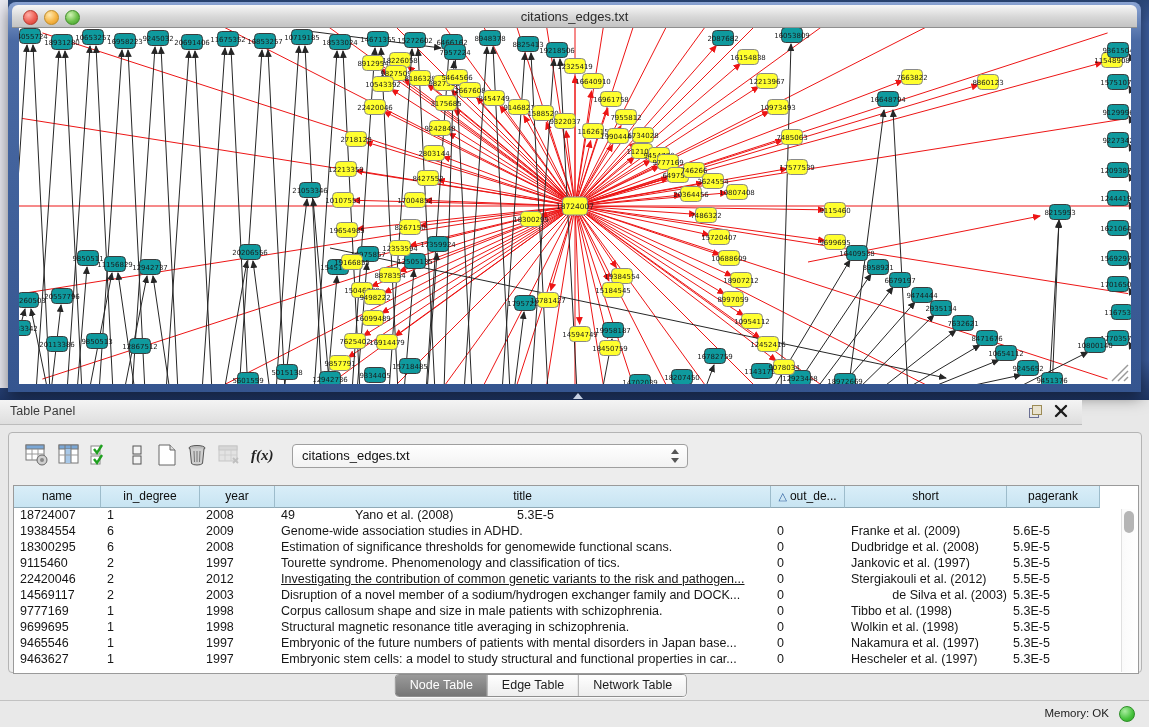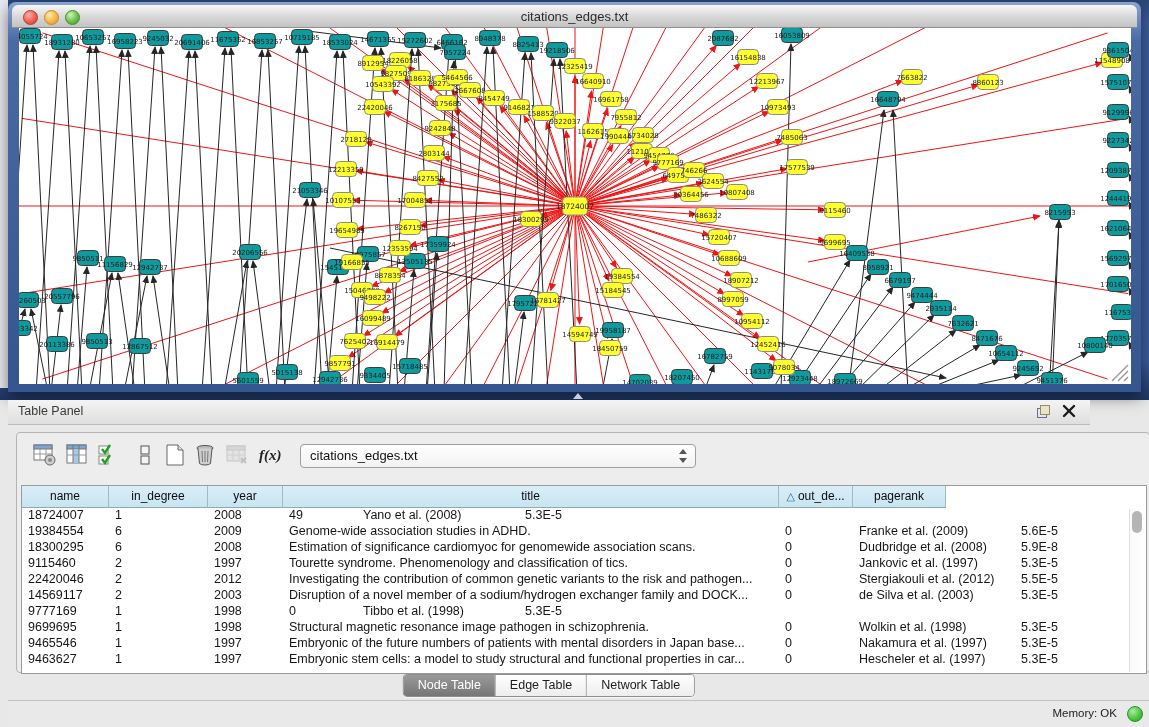--- a/index.html
+++ b/index.html
@@ -19,21 +19,21 @@
   .t-red{left:11px;background:radial-gradient(circle at 35% 30%,#ffb0a8,#ee5f54 55%,#d0382e);border:1px solid #b5362c;}
   .t-yellow{left:32px;background:radial-gradient(circle at 35% 30%,#ffe9b0,#f6b546 55%,#dd9323);border:1px solid #c08b26;}
   .t-green{left:53px;background:radial-gradient(circle at 35% 30%,#d2f3b5,#6cc04a 55%,#3f9a2a);border:1px solid #3f8d27;}
   #net-title{position:absolute;left:0;right:0;top:3.5px;text-align:center;font-size:13px;color:#2b2b2b;}
   #net-canvas{position:absolute;left:11px;top:26px;width:1112px;height:356px;background:#fff;overflow:hidden;}
   #net-svg{display:block;width:1112px;height:356px;}
   .split-arrow{position:absolute;left:573px;top:393px;width:0;height:0;
     border-left:5px solid transparent;border-right:5px solid transparent;border-bottom:6px solid #c7d0e2;}
 
   
-  #table-panel{position:absolute;left:8px;top:400px;width:1082px;height:327px;background:#e8e8e8;}
+  #table-panel{position:absolute;left:0;top:400px;width:1082px;height:327px;background:#e8e8e8;}
   #panel-header{position:absolute;left:0;top:0;width:100%;height:24px;
     background:linear-gradient(180deg,#f4f4f4,#dedede);border-bottom:1px solid #bcbcbc;}
   #panel-title{position:absolute;left:10px;top:4px;font-size:12.5px;color:#3a3a3a;}
   #float-icon{position:absolute;right:40px;top:5px;width:13px;height:13px;cursor:pointer;}
   #float-icon .sq1{position:absolute;left:0;bottom:0;width:8px;height:8px;border:1.4px solid #6a6f93;background:transparent;}
   #float-icon .sq2{position:absolute;right:0;top:0;width:8px;height:8px;border:1.4px solid #9c8b55;background:#e9e3cf;}
   #close-icon{position:absolute;right:14px;top:4px;width:14px;height:14px;cursor:pointer;}
 
   #group-box{position:absolute;left:8px;top:32px;width:1132px;height:239px;background:#ededed;
     border:1px solid #b4b4b4;border-radius:4px;}
@@ -683,20 +683,21 @@
         </div>
       </div>
 
       <div id="table-frame">
         <div id="thead">
             <div class="th" style="width: 87px;">name</div>
             <div class="th" style="width: 99px;">in_degree</div>
             <div class="th" style="width: 75px;">year</div>
             <div class="th" style="width: 496px;">title</div>
             <div class="th" style="width: 74px;"><span class="sort">△</span>out_de...</div>
+            <div class="th" style="width: 162px;">short</div>
             <div class="th" style="width: 93px;">pagerank</div>
           </div>
         <div id="tbody">
             <div class="tr">
               <div class="td" style="width: 87px;">18724007</div>
               <div class="td" style="width: 99px;">1</div>
               <div class="td" style="width: 75px;">2008</div>
               <div class="td" style="width: 74px;">49</div>
               <div class="td" style="width: 162px;">Yano et al. (2008)</div>
               <div class="td" style="width: 93px;">5.3E-5</div>
@@ -707,65 +708,66 @@
               <div class="td" style="width: 75px;">2009</div>
               <div class="td" style="width: 496px;">Genome-wide association studies in ADHD.</div>
               <div class="td" style="width: 74px;">0</div>
               <div class="td" style="width: 162px;">Franke et al. (2009)</div>
               <div class="td" style="width: 93px;">5.6E-5</div>
             </div>
             <div class="tr">
               <div class="td" style="width: 87px;">18300295</div>
               <div class="td" style="width: 99px;">6</div>
               <div class="td" style="width: 75px;">2008</div>
-              <div class="td" style="width: 496px;">Estimation of significance cardiomyoc for genomewide association scans.</div>
+              <div class="td" style="width: 496px;">Estimation of significance thresholds for genomewide functional scans.</div>
               <div class="td" style="width: 74px;">0</div>
               <div class="td" style="width: 162px;">Dudbridge et al. (2008)</div>
-              <div class="td" style="width: 93px;">5.9E-8</div>
+              <div class="td" style="width: 93px;">5.9E-5</div>
             </div>
             <div class="tr">
               <div class="td" style="width: 87px;">9115460</div>
               <div class="td" style="width: 99px;">2</div>
               <div class="td" style="width: 75px;">1997</div>
               <div class="td" style="width: 496px;">Tourette syndrome. Phenomenology and classification of tics.</div>
               <div class="td" style="width: 74px;">0</div>
               <div class="td" style="width: 162px;">Jankovic et al. (1997)</div>
               <div class="td" style="width: 93px;">5.3E-5</div>
             </div>
             <div class="tr">
               <div class="td" style="width: 87px;">22420046</div>
               <div class="td" style="width: 99px;">2</div>
               <div class="td" style="width: 75px;">2012</div>
-              <div class="td" style="width: 496px;">Investigating the contribution of common genetic variants to the risk and pathogen...</div>
+              <div class="td" style="width: 496px; text-decoration: underline;">Investigating the contribution of common genetic variants to the risk and pathogen...</div>
               <div class="td" style="width: 74px;">0</div>
               <div class="td" style="width: 162px;">Stergiakouli et al. (2012)</div>
               <div class="td" style="width: 93px;">5.5E-5</div>
             </div>
             <div class="tr">
               <div class="td" style="width: 87px;">14569117</div>
               <div class="td" style="width: 99px;">2</div>
               <div class="td" style="width: 75px;">2003</div>
               <div class="td" style="width: 496px;">Disruption of a novel member of a sodium/hydrogen exchanger family and DOCK...</div>
               <div class="td" style="width: 74px;">0</div>
-              <div class="td" style="width: 162px;">de Silva et al. (2003)</div>
+              <div class="td" style="width: 162px; text-align: right;">de Silva et al. (2003)</div>
               <div class="td" style="width: 93px;">5.3E-5</div>
             </div>
             <div class="tr">
               <div class="td" style="width: 87px;">9777169</div>
               <div class="td" style="width: 99px;">1</div>
               <div class="td" style="width: 75px;">1998</div>
+              <div class="td" style="width: 496px;">Corpus callosum shape and size in male patients with schizophrenia.</div>
               <div class="td" style="width: 74px;">0</div>
               <div class="td" style="width: 162px;">Tibbo et al. (1998)</div>
               <div class="td" style="width: 93px;">5.3E-5</div>
             </div>
             <div class="tr">
               <div class="td" style="width: 87px;">9699695</div>
               <div class="td" style="width: 99px;">1</div>
               <div class="td" style="width: 75px;">1998</div>
-              <div class="td" style="width: 496px;">Structural magnetic resonance image pathogen in schizophrenia.</div>
+              <div class="td" style="width: 496px;">Structural magnetic resonance title averaging in schizophrenia.</div>
               <div class="td" style="width: 74px;">0</div>
               <div class="td" style="width: 162px;">Wolkin et al. (1998)</div>
               <div class="td" style="width: 93px;">5.3E-5</div>
             </div>
             <div class="tr">
               <div class="td" style="width: 87px;">9465546</div>
               <div class="td" style="width: 99px;">1</div>
               <div class="td" style="width: 75px;">1997</div>
               <div class="td" style="width: 496px;">Embryonic of the future numbers of patients with mental disorders in Japan base...</div>
               <div class="td" style="width: 74px;">0</div>

